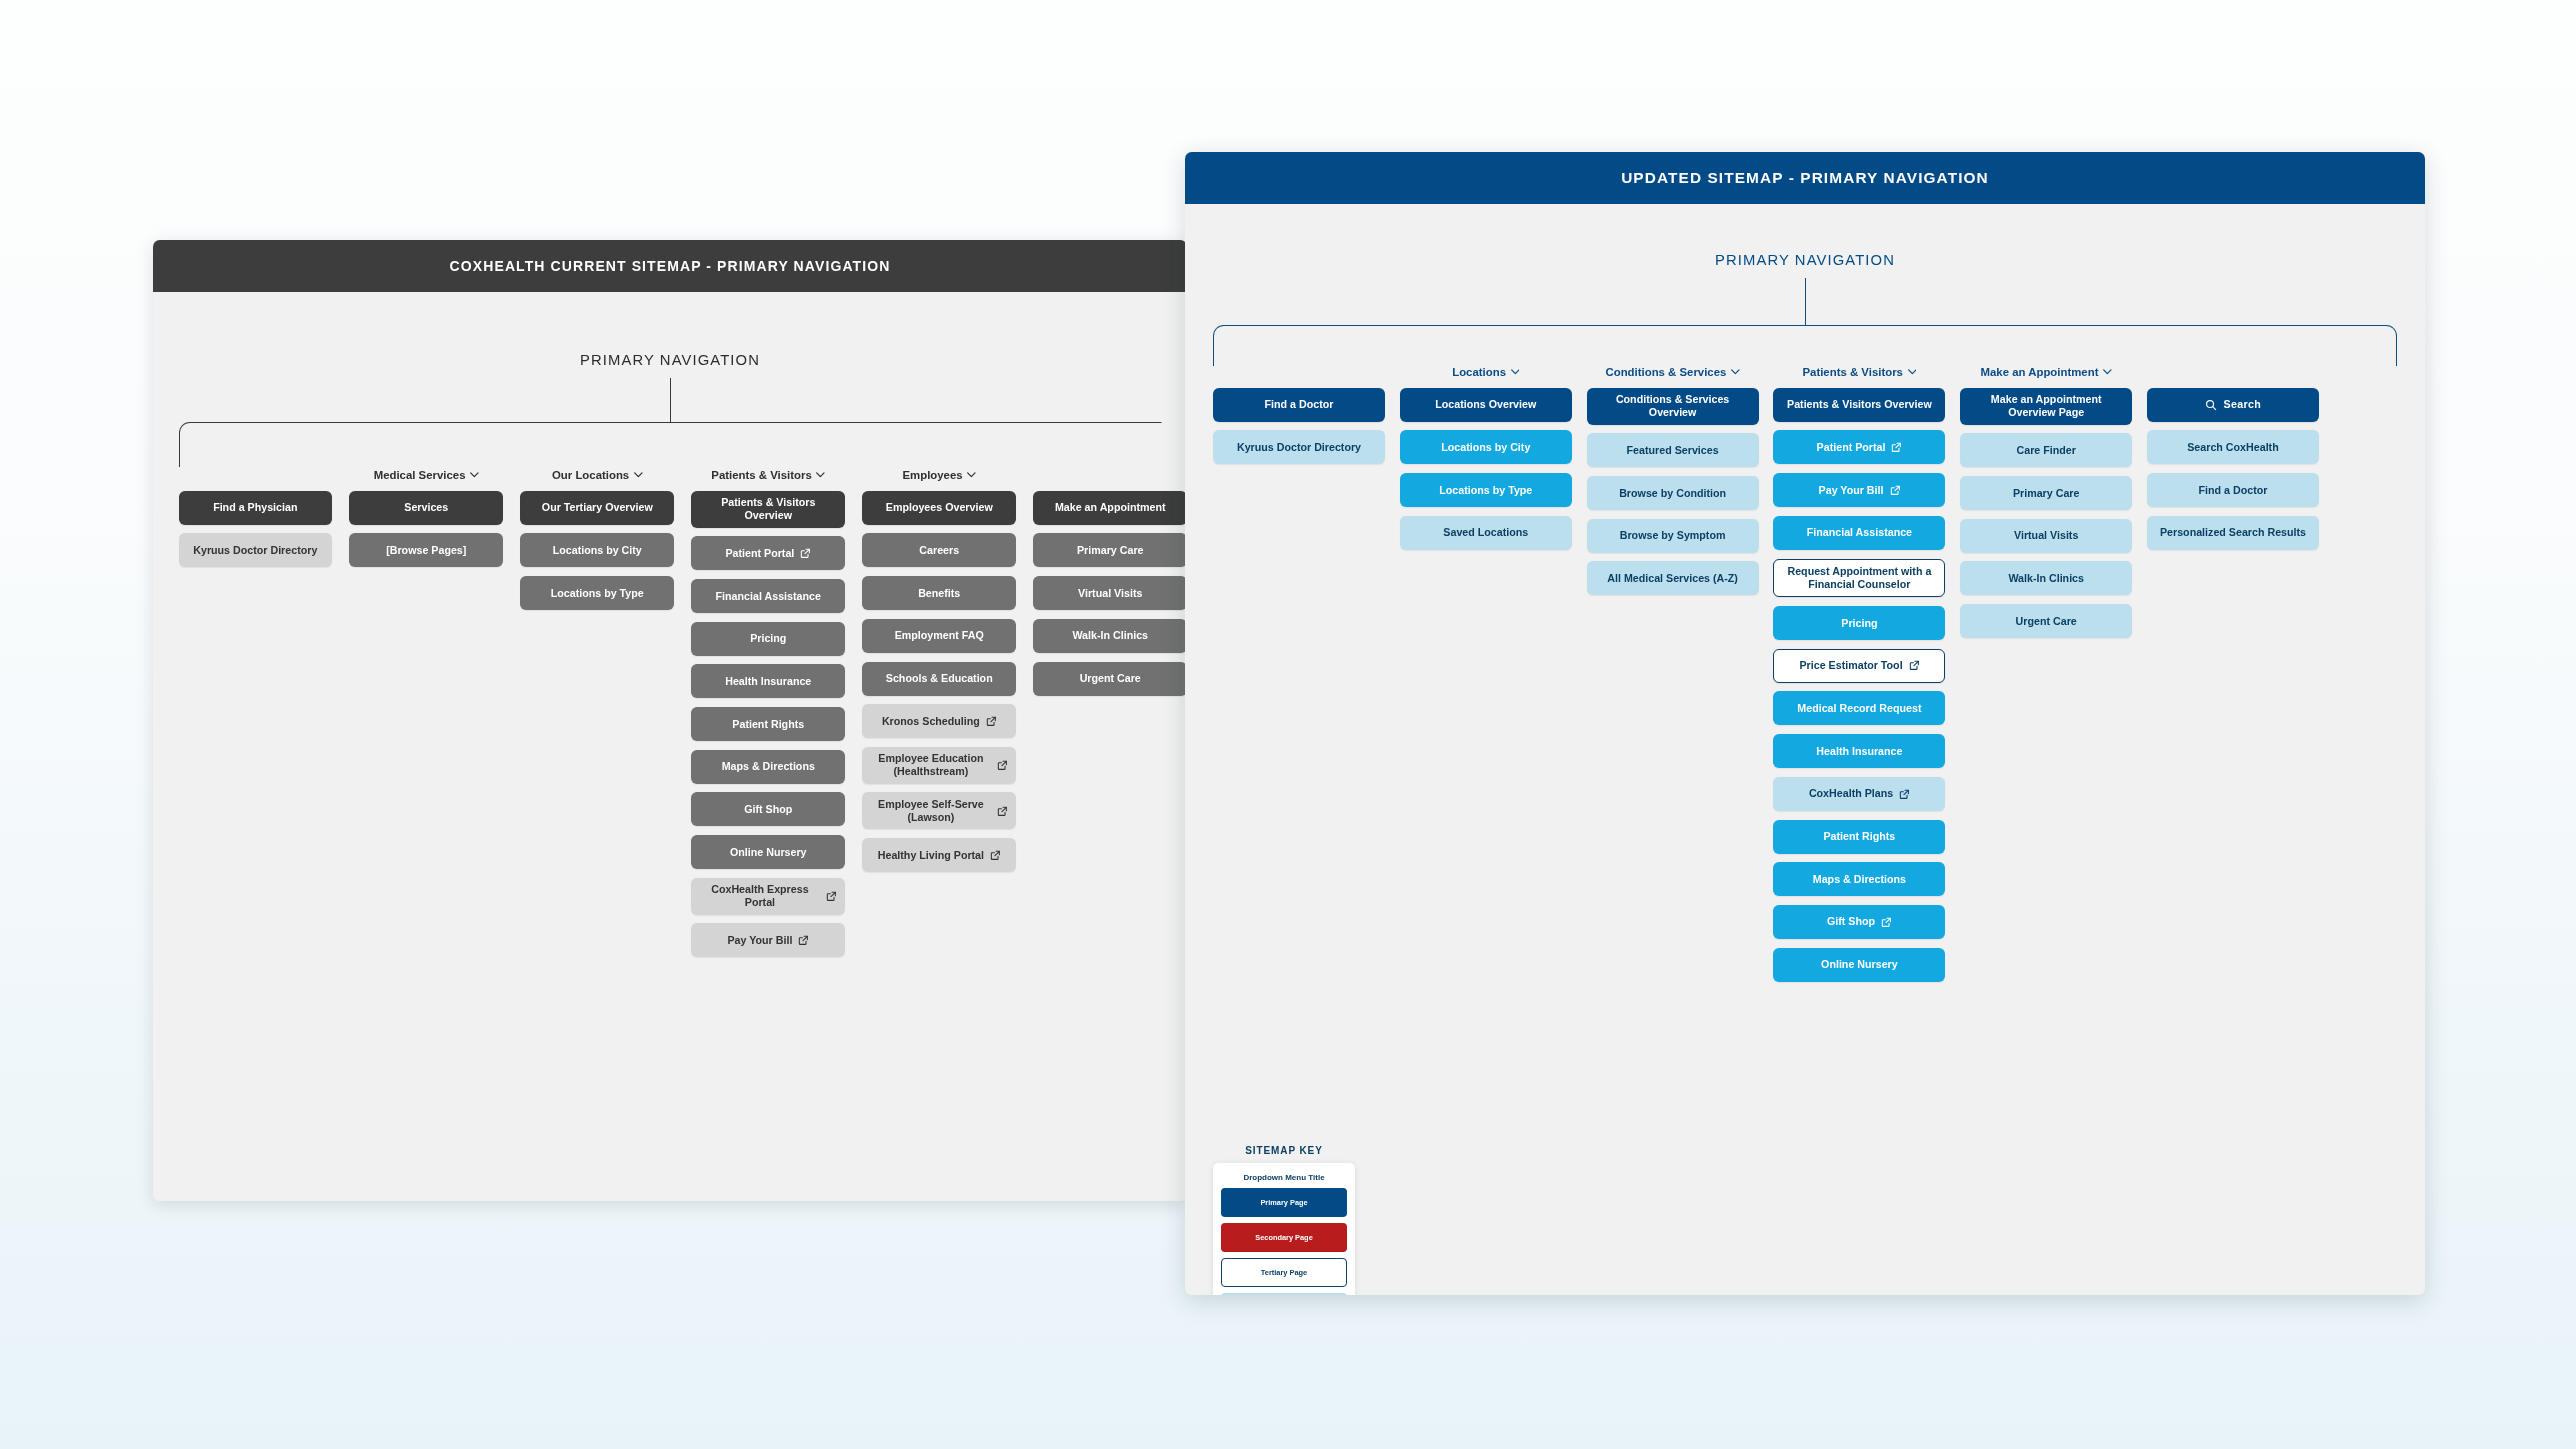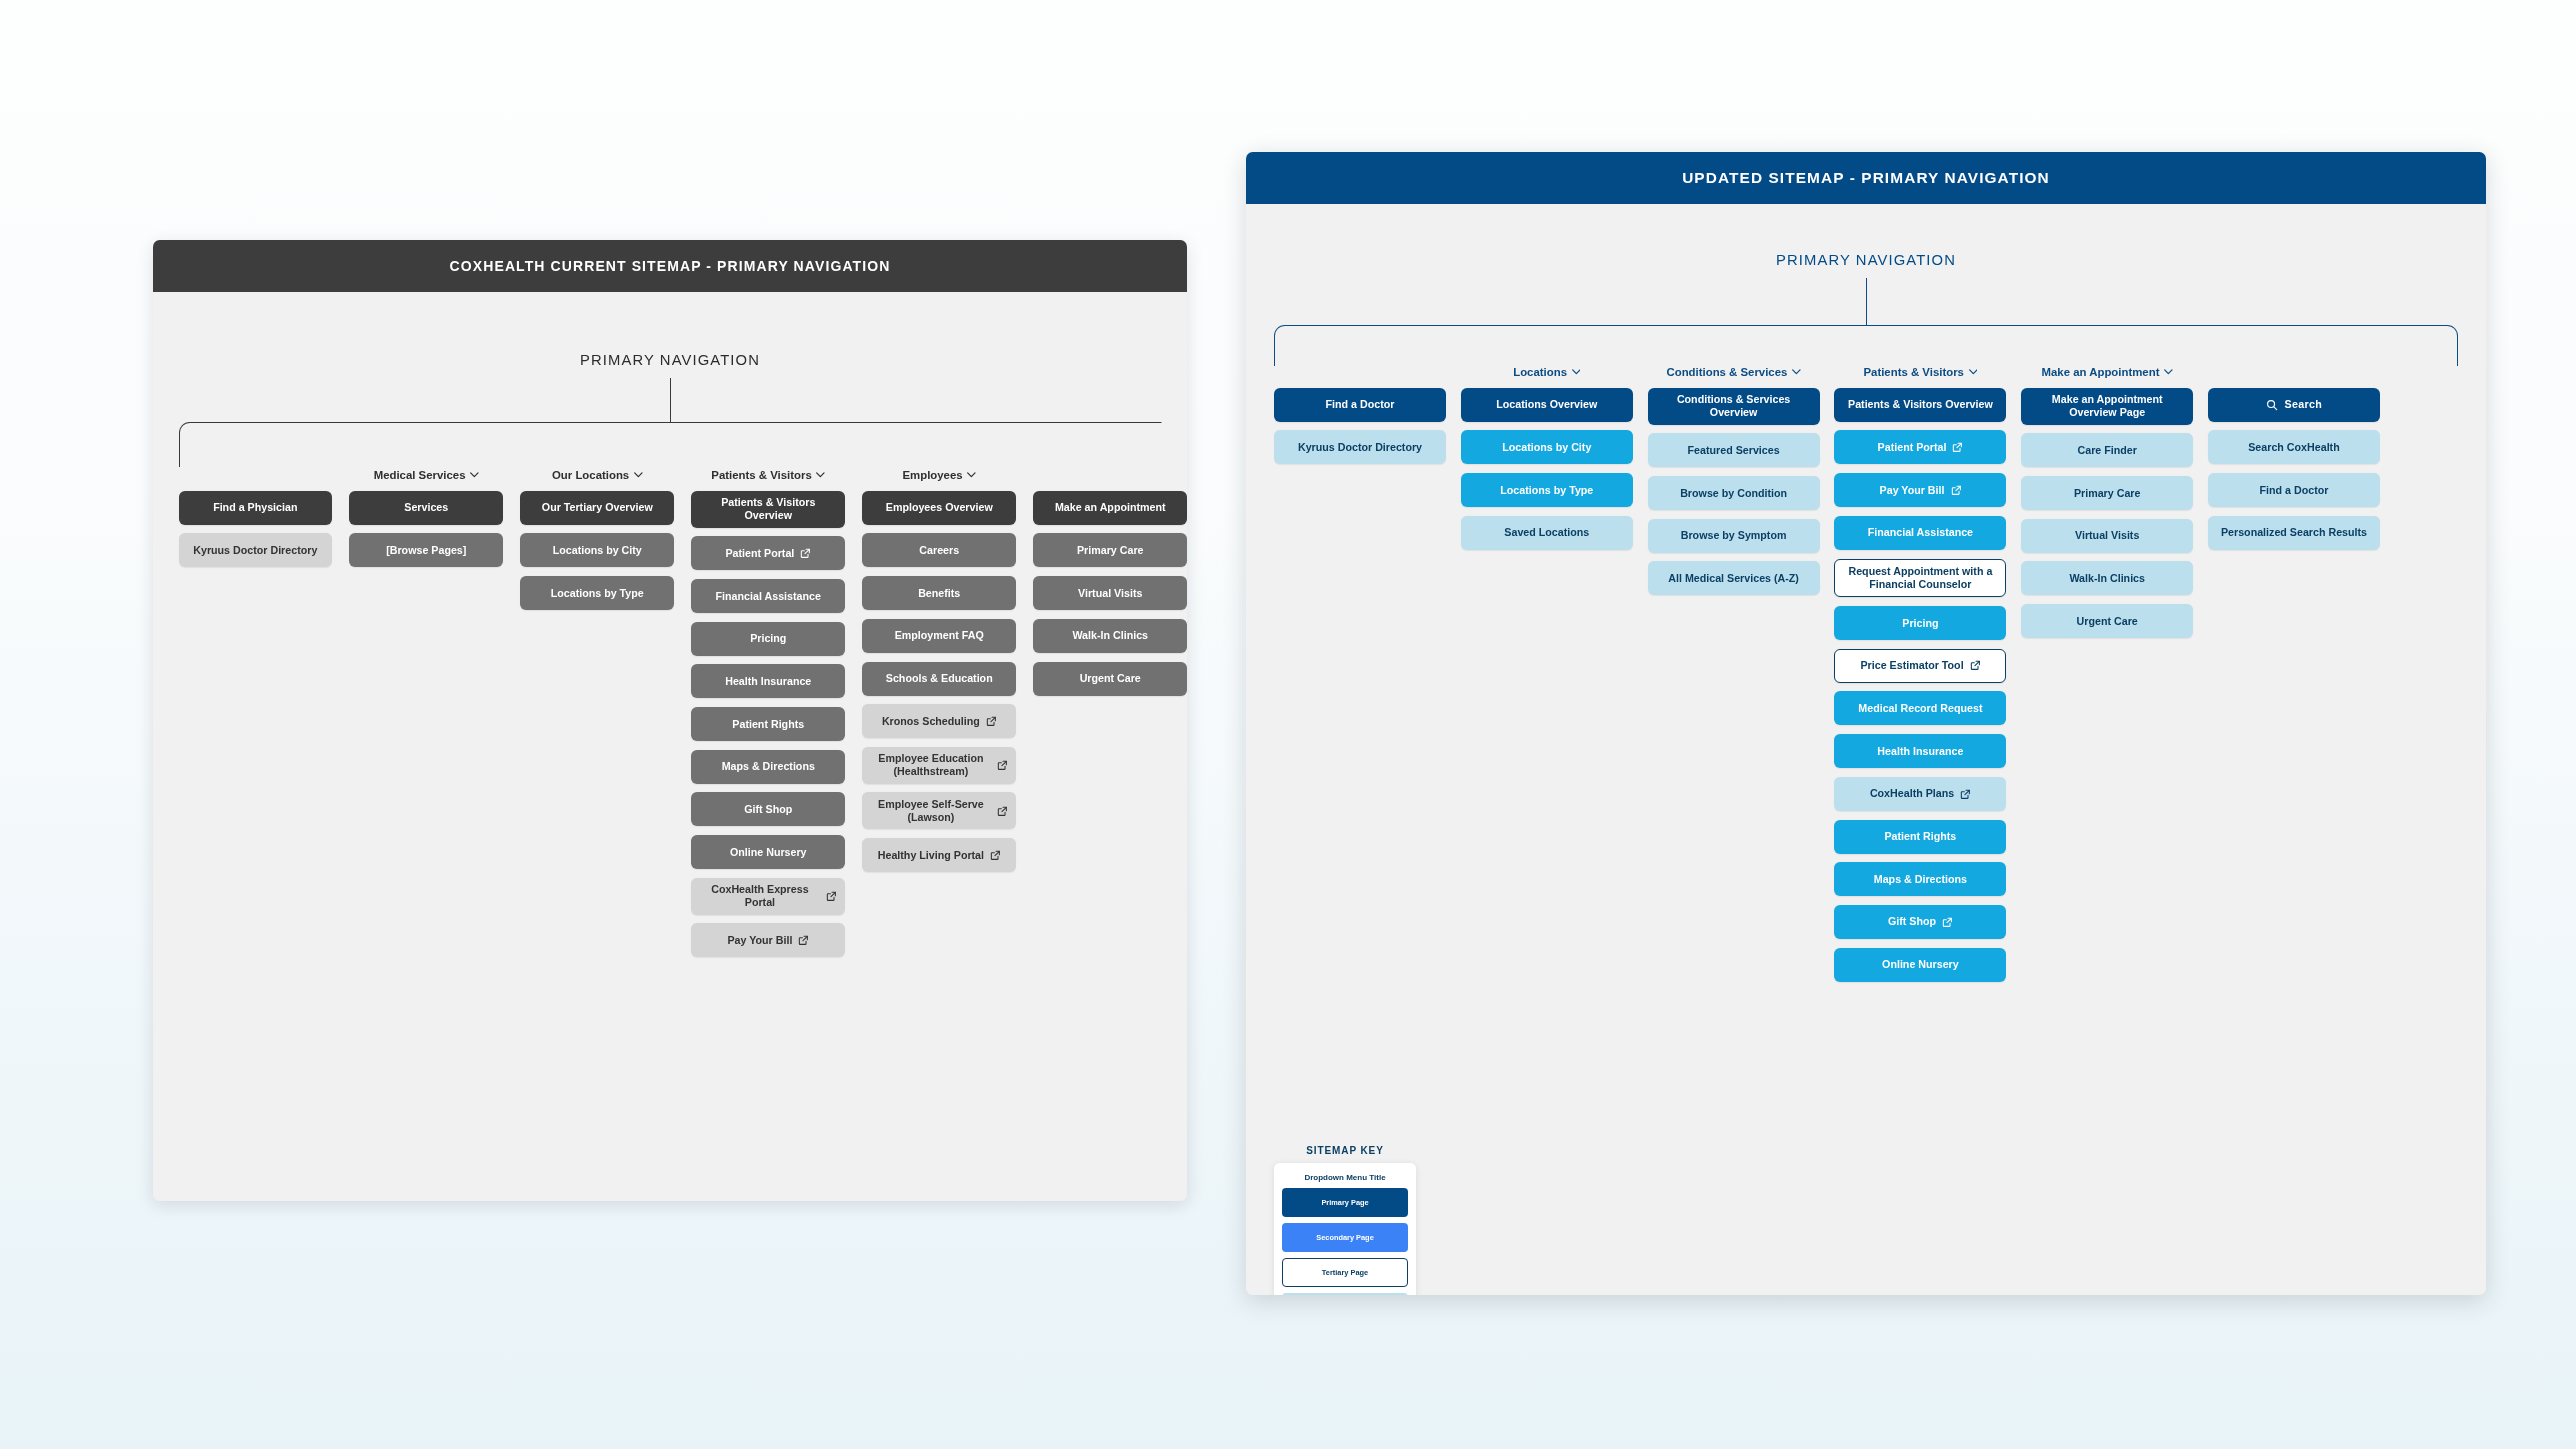--- a/index.html
+++ b/index.html
@@ -21,21 +21,21 @@
   }
 
   .panel-left {
     left: 153px; top: 240px;
     width: 1034px; height: 961px;
     background: #F1F1F1;
     box-shadow: 0 4px 17.4px rgba(20,30,45,0.13);
     z-index: 1;
   }
   .panel-right {
-    left: 1246px; top: 152px;
+    left: 1185px; top: 152px;
     width: 1240px; height: 1143px;
     background: #F1F1F1;
     box-shadow: 0 5.4px 24px rgba(20,30,45,0.16);
     z-index: 2;
   }
 
   .panel-header {
     width: 100%;
     display: flex;
     align-items: center;
@@ -576,21 +576,21 @@
           </div>
         </div>
       </div>
 
     <div class="key-wrap">
       <div class="key-title">SITEMAP KEY</div>
       <div class="key-card">
         <div class="key-dropdown">Dropdown Menu Title</div>
         <div id="key-items">
             <div class="key-item" style="background:#034B87;color:#FFFFFF;">Primary Page</div>
-            <div class="key-item" style="background:#3b82f6;color:#FFFFFF;">Secondary Page</div>
+            <div class="key-item" style="background:#b91c1c;color:#FFFFFF;">Secondary Page</div>
             <div class="key-item" style="background:#FFFFFF;color:#0B3F63;border:1px solid #0B3F63;">Tertiary Page</div>
             <div class="key-item" style="background:#BCDFEE;color:#0B3F63;">Page Content</div>
           </div>
       </div>
     </div>
   </div>
 </div>
 
 
 </body></html>

